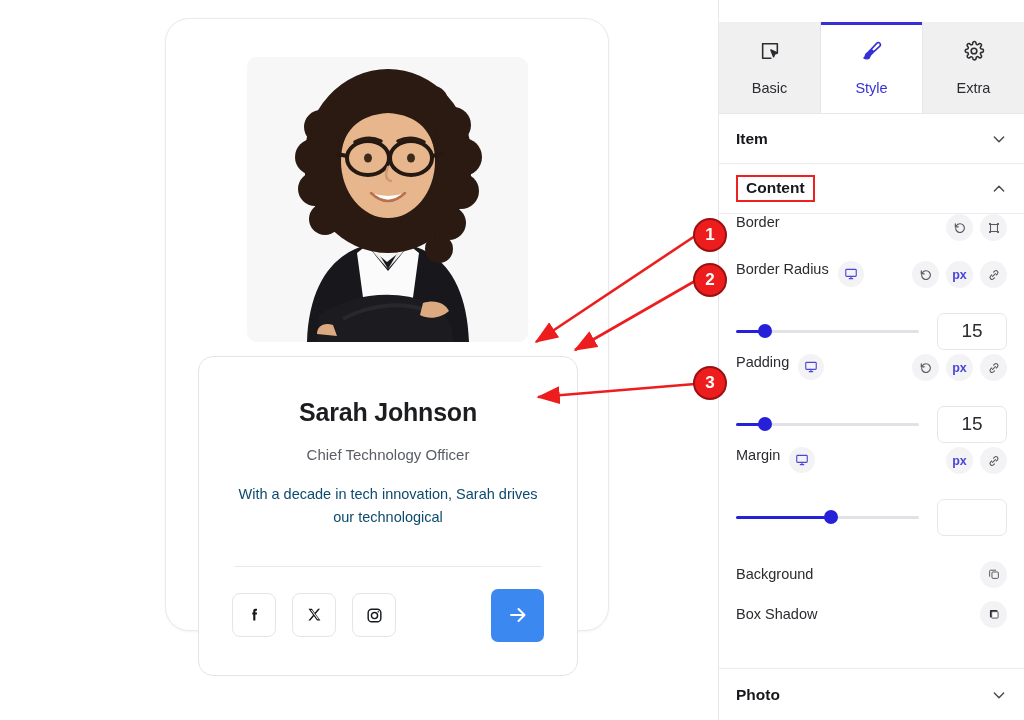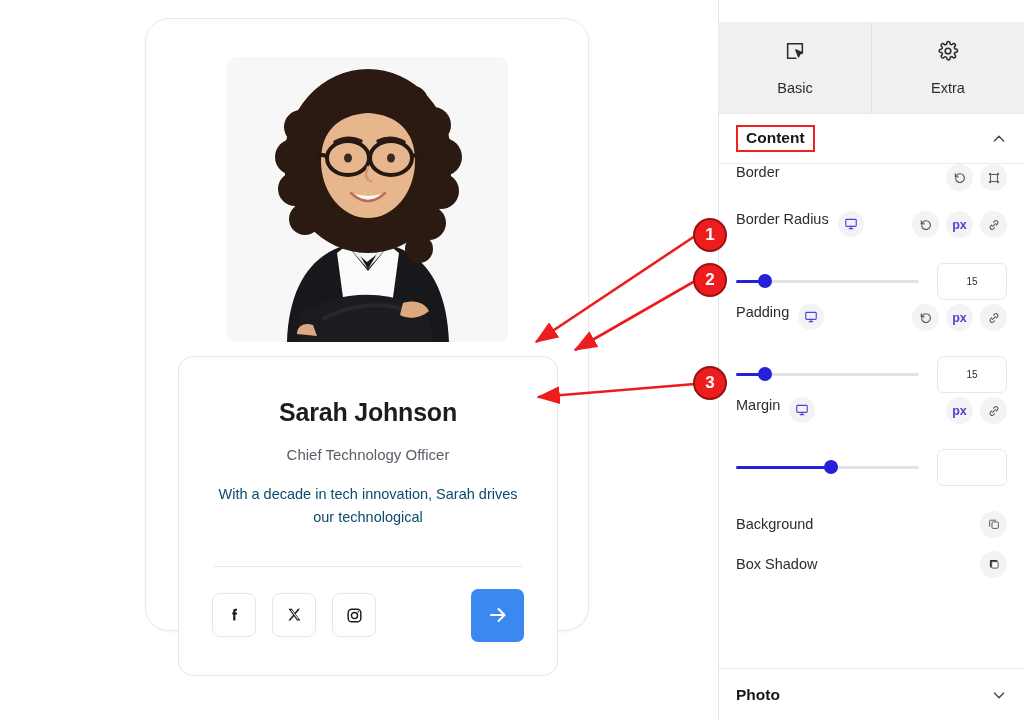--- a/index.html
+++ b/index.html
@@ -13,21 +13,21 @@
 
   
   .canvas {
     position: relative;
     width: 718px; height: 720px;
     background: #ffffff;
     display: flex; align-items: center; justify-content: center;
   }
   .outer-card {
     position: absolute;
-    left: 145px; top: 18px;
+    left: 165px; top: 18px;
     width: 444px; height: 613px;
     background: #ffffff;
     border: 1px solid #e9eaed;
     border-radius: 24px;
     box-shadow: 0 1px 3px rgba(16,24,40,.05);
   }
   .photo-wrap {
     position: absolute;
     left: 81px; top: 38px;
     width: 281px; height: 285px;
@@ -208,21 +208,21 @@
     width: 14px; height: 14px; border-radius: 50%;
     background: #2620d8;
     transform: translateX(-50%);
   }
   .num-input {
     width: 70px; height: 37px;
     border: 1px solid #e6e7ea;
     border-radius: 7px;
     background: #fff;
     display: flex; align-items: center; justify-content: center;
-    font-size: 10px; color: #2b2c30;
+    font-size: 19px; color: #2b2c30;
   }
   .simple-row {
     display: flex; align-items: center;
     height: 40px;
     font-size: 14.5px; color: #2b2c30;
   }
   .simple-row .act { margin-left: auto; }
   .foot-head {
     display: flex; align-items: center;
     height: 52px; flex: none;
@@ -354,31 +354,49 @@
       <div class="tab">
         <span>
           <svg viewBox="0 0 24 24" fill="none" stroke="currentColor" stroke-width="1.7" stroke-linecap="round" stroke-linejoin="round" aria-hidden="true">
             <path d="M4 4h16v10"></path>
               <path d="M4 4v16h9"></path>
             <path d="M13 11l7 3.2-3 1.1-1.1 3z" fill="currentColor"></path>
           </svg>
         </span>
         <span>Basic</span>
       </div>
+      <div class="tab active">
+        <span>
+          <svg viewBox="0 0 24 24" fill="none" stroke="currentColor" stroke-width="1.7" stroke-linecap="round" stroke-linejoin="round" aria-hidden="true">
+            <path d="M20.5 3.5c-1 -1 -2.4 -.8 -3.4 .2L11 10.2l2.8 2.8 6.5-6.1c1-1 1.2-2.4.2-3.4z"></path>
+            <path d="M10.4 10.8 7.2 14l2.8 2.8 3.2-3.2z" fill="currentColor"></path>
+            <path d="M7 14.2c-1.6.6-2.2 2.2-2.4 3.6-.1.9-.6 1.4-1.3 1.8 1.6 1.2 4.4 1.3 5.8-.3 .9-1 .9-2.4.2-3.3z" fill="currentColor"></path>
+          </svg>
+        </span>
+        <span>Style</span>
+      </div>
       <div class="tab">
         <span>
           <svg viewBox="0 0 24 24" fill="none" stroke="currentColor" stroke-width="1.7" stroke-linecap="round" stroke-linejoin="round" aria-hidden="true">
             <circle cx="12" cy="12" r="3.1"></circle>
             <path d="M19.1 14.4a1.5 1.5 0 0 0 .3 1.7l.1.1a1.8 1.8 0 1 1-2.5 2.5l-.1-.1a1.5 1.5 0 0 0-1.7-.3 1.5 1.5 0 0 0-.9 1.4v.2a1.8 1.8 0 1 1-3.6 0v-.1a1.5 1.5 0 0 0-1-1.4 1.5 1.5 0 0 0-1.7.3l-.1.1a1.8 1.8 0 1 1-2.5-2.5l.1-.1a1.5 1.5 0 0 0 .3-1.7 1.5 1.5 0 0 0-1.4-.9h-.2a1.8 1.8 0 1 1 0-3.6h.1a1.5 1.5 0 0 0 1.4-1 1.5 1.5 0 0 0-.3-1.7l-.1-.1a1.8 1.8 0 1 1 2.5-2.5l.1.1a1.5 1.5 0 0 0 1.7.3h.1a1.5 1.5 0 0 0 .9-1.4v-.2a1.8 1.8 0 1 1 3.6 0v.1a1.5 1.5 0 0 0 .9 1.4 1.5 1.5 0 0 0 1.7-.3l.1-.1a1.8 1.8 0 1 1 2.5 2.5l-.1.1a1.5 1.5 0 0 0-.3 1.7v.1a1.5 1.5 0 0 0 1.4.9h.2a1.8 1.8 0 1 1 0 3.6h-.1a1.5 1.5 0 0 0-1.4.9z"></path>
           </svg>
         </span>
         <span>Extra</span>
       </div>
     </div>
 
+    <div class="section-head">
+      <span>Item</span>
+      <span class="chev">
+        <svg viewBox="0 0 24 24" fill="none" stroke="currentColor" stroke-width="2.2" stroke-linecap="round" stroke-linejoin="round" aria-hidden="true">
+            <path d="M5 9l7 7 7-7"></path>
+          </svg>
+      </span>
+    </div>
 
     <div class="section-head">
       <span class="hl-box">Content</span>
       <span class="chev">
         <svg viewBox="0 0 24 24" fill="none" stroke="currentColor" stroke-width="2.2" stroke-linecap="round" stroke-linejoin="round" aria-hidden="true">
             <path d="M5 15l7-7 7 7"></path>
           </svg>
       </span>
     </div>
 

